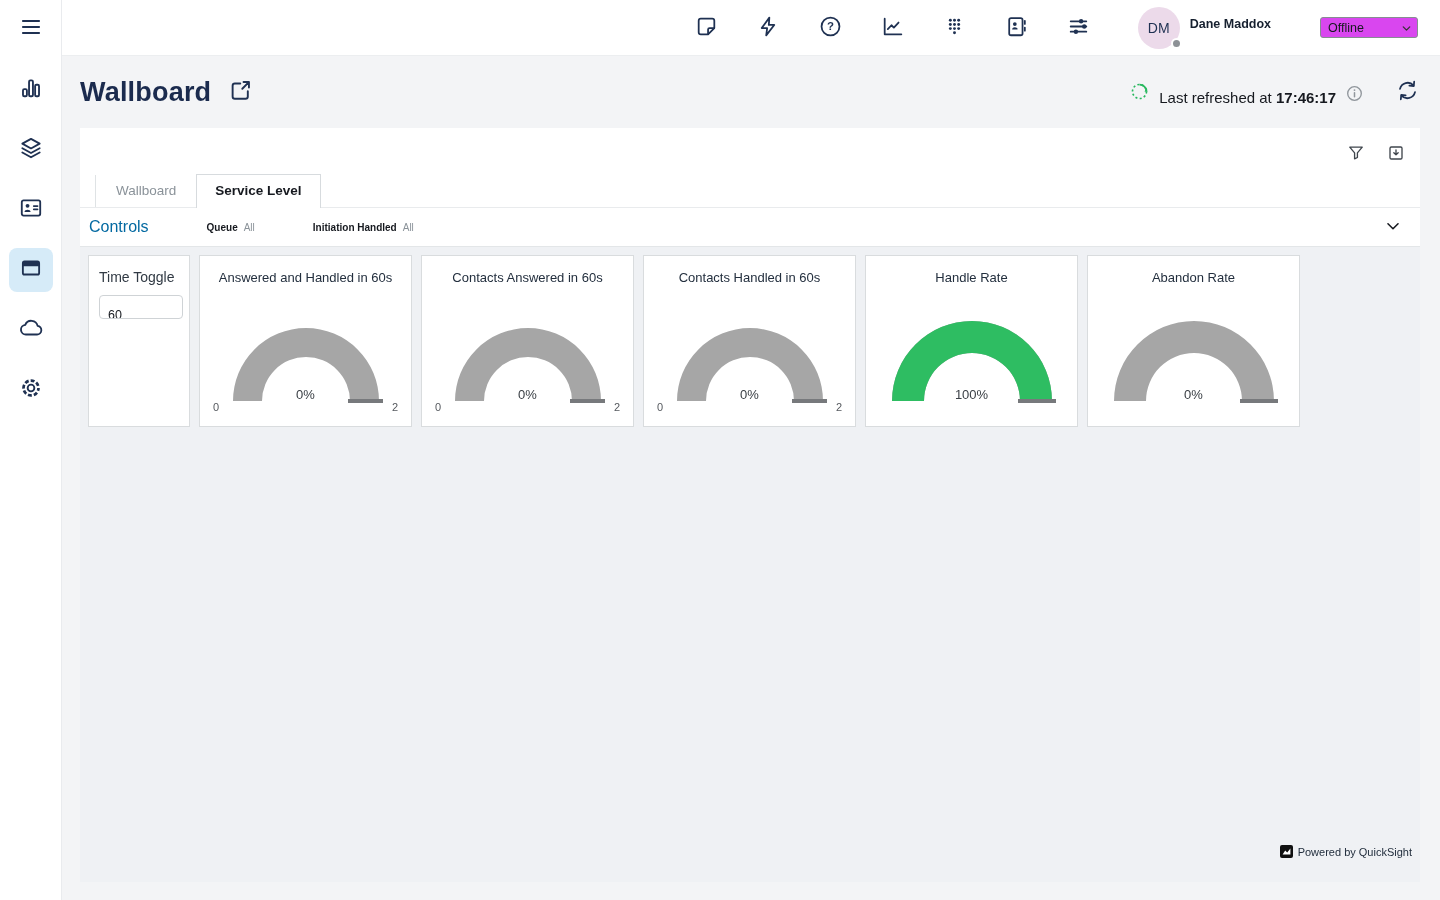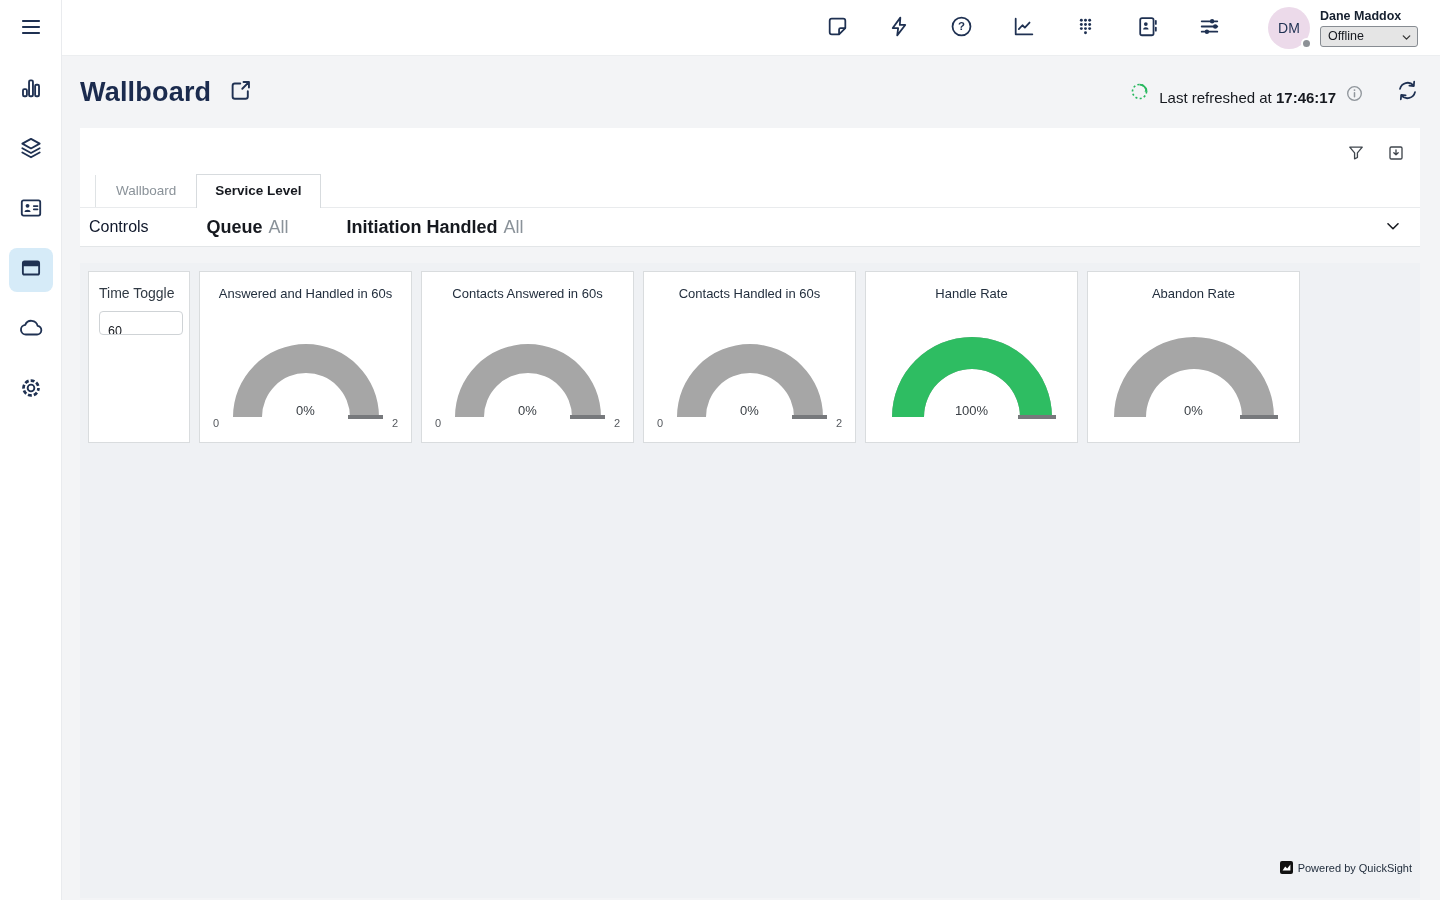--- a/index.html
+++ b/index.html
@@ -23,24 +23,24 @@
     border-bottom:1px solid #eceef0;display:flex;align-items:center;justify-content:flex-end;
     padding-right:22px;gap:36px;}
   .tb-btn{border:none;background:none;padding:0;width:26px;height:26px;display:flex;
     align-items:center;justify-content:center;cursor:pointer;}
   .user-wrap{display:flex;align-items:center;gap:10px;margin-left:10px;}
   .avatar{position:relative;width:42px;height:42px;border-radius:50%;background:#ecdaea;
     display:flex;align-items:center;justify-content:center;font-weight:normal;font-size:14px;
     color:#1f3152;cursor:pointer;}
   .status-dot{position:absolute;right:-2px;bottom:0;width:11px;height:11px;border-radius:50%;
     background:#8d9196;border:2px solid #fff;}
-  .user-col{display:flex;flex-direction:column;gap:3px;justify-content:space-between;}
+  .user-col{display:flex;flex-direction:row;gap:3px;justify-content:space-between;}
   .user-name{font-size:12.5px;font-weight:bold;color:#16202f;}
   .status-select{position:relative;width:98px;height:21px;border:1px solid #878c92;border-radius:3px;
-    background:#e5e5e5;font-size:12.5px;display:flex;align-items:center;padding-left:7px;cursor:pointer;color:#16191f;}
+    background:#d946ef;font-size:12.5px;display:flex;align-items:center;padding-left:7px;cursor:pointer;color:#16191f;margin-left:46px;}
   .status-select svg{position:absolute;right:4px;top:4px;}
 
   
   .content{position:absolute;left:62px;top:56px;right:0;bottom:0;background:#f3f4f6;}
   .page-header{height:72px;display:flex;align-items:center;padding:0 20px 0 18px;}
   .page-title{font-size:27px;font-weight:bold;color:#1b2b4e;letter-spacing:.2px;}
   .title-wrap{display:flex;align-items:center;gap:16px;}
   .open-btn{border:none;background:none;padding:0;cursor:pointer;display:flex;}
   .refresh-wrap{margin-left:auto;display:flex;align-items:flex-end;gap:9px;}
   .refresh-text{font-size:15px;color:#16191f;}
@@ -51,28 +51,28 @@
   .panel{margin:0 20px 0 18px;background:#fff;}
   .panel-tools{height:44px;display:flex;align-items:center;justify-content:flex-end;
     gap:20px;padding:8px 14px 0 0;}
   .tabs-row{display:flex;align-items:flex-end;padding-left:15px;height:35px;}
   .tab{font-size:13.5px;padding:8px 20px 9px 20px;cursor:pointer;}
   .tab.inactive{color:#8a9299;border-left:1px solid #dfe3e5;}
   .tab.active{background:#fff;color:#16191f;font-weight:bold;border:1px solid #d7dbde;
     border-bottom:none;position:relative;top:1px;padding:8px 18px 10px 18px;}
   .controls-row{display:flex;align-items:center;height:40px;border-top:1px solid #e9ebed;
     border-bottom:1px solid #e3e6e8;padding:0 16px 0 9px;}
-  .controls-label{font-size:16px;color:#0f172a;}
-  .filter-group{display:flex;align-items:center;gap:6px;margin-left:58px;font-size:18px;cursor:pointer;}
+  .controls-label{font-size:16px;color:#0369a1;}
+  .filter-group{display:flex;align-items:center;gap:6px;margin-left:58px;font-size:10px;cursor:pointer;}
   .filter-name{font-weight:bold;color:#16191f;}
   .filter-value{color:#8a9299;}
   .collapse-btn{margin-left:auto;border:none;background:none;cursor:pointer;display:flex;padding:0;}
 
   
-  .sheet{position:relative;margin:16px 20px 0 18px;height:635px;background:#eff1f4;
+  .sheet{position:relative;margin:0 20px 0 18px;height:635px;background:#eff1f4;
     padding:8px 0 0 8px;display:flex;gap:9px;align-items:flex-start;}
   .card{background:#fff;border:1px solid #d9dcde;height:172px;}
   .card-time{width:102px;padding:13px 10px;}
   .time-label{font-size:14px;color:#313a44;}
   .time-input{margin-top:10px;width:84px;height:24px;border:1px solid #cfd3d6;border-radius:4px;
     padding:16px 0 0 8px;font-size:12.5px;font-family:"Liberation Sans",sans-serif;color:#16191f;}
   .card-gauge{width:213px;position:relative;}
   .gauge-title{margin-top:14px;text-align:center;font-size:13px;color:#232f3e;}
   .gauge-svg{position:absolute;top:47px;left:50%;transform:translateX(-50%);}
   .gauge-value{position:absolute;bottom:24px;left:50%;transform:translateX(-50%);

